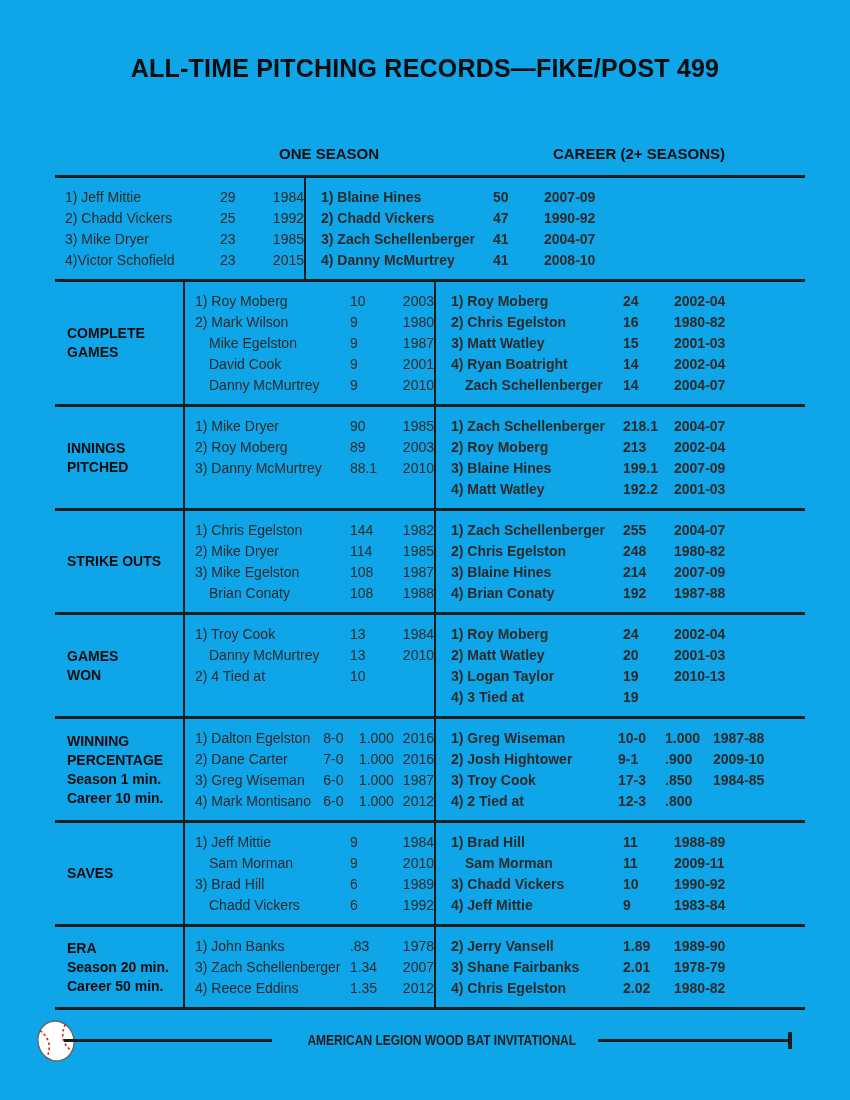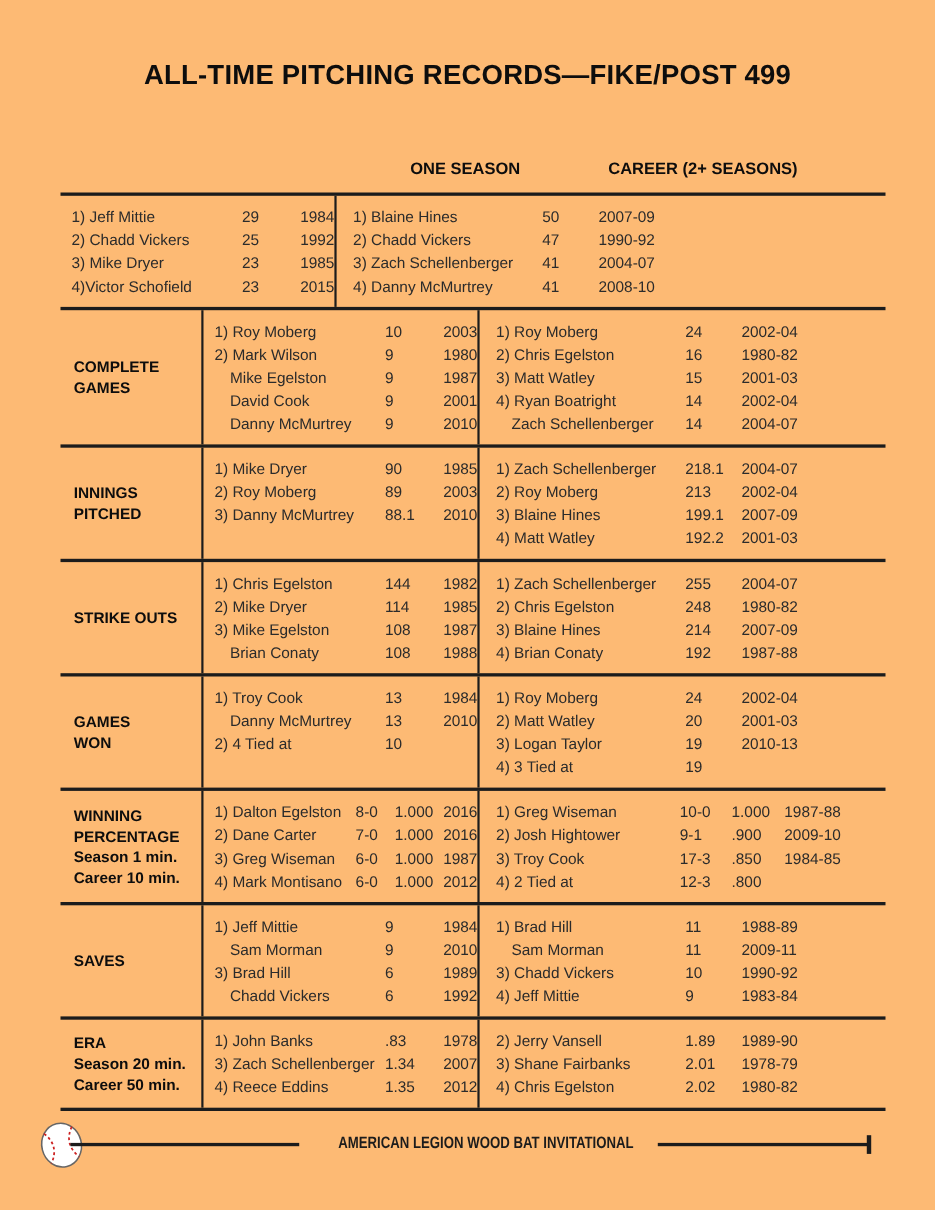--- a/index.html
+++ b/index.html
@@ -1,40 +1,40 @@
 <!DOCTYPE html>
 <html><head>
 <meta charset="utf-8">
 <style>
   * { box-sizing: border-box; }
   html,body { margin:0; padding:0; background:#ffffff; }
   .page {
-    width:850px; height:1100px; position:relative; background:#fdba74;
+    width:850px; height:1100px; position:relative; background:#0ea5e9;
     font-family:"Liberation Sans", sans-serif; color:#222; overflow:hidden;
   }
   .title {
     margin:0; padding-top:54px; text-align:center;
     font-size:25px; font-weight:700; letter-spacing:.2px; color:#0d0d0d;
   }
   .col-headers { display:flex; margin:62px 0 0 55px; width:750px; }
   .col-headers .spacer { width:130px; }
   .ch { font-weight:700; font-size:15px; text-align:center; color:#0d0d0d; }
-  .ch.one { width:288px;text-align:right; }
+  .ch.one { width:288px; }
   .ch.two { width:332px; }
 
   .records-table { margin:13px 0 0 55px; width:750px; border-bottom:3px solid #1c1c1c; }
   .cat-row { display:flex; border-top:3px solid #1c1c1c; }
   .cat-label {
     width:130px; border-right:2px solid #1c1c1c;
     display:flex; align-items:center; padding:6px 4px 6px 12px;
   }
   .lab-line { font-weight:700; font-size:14px; line-height:19px; color:#0d0d0d; white-space:nowrap; }
   .cat-cell { padding:9px 0 8px 10px; }
   .cat-cell.season { width:251px; border-right:2px solid #1c1c1c; }
-  .cat-cell.career { width:332px; padding-left:15px; }
+  .cat-cell.career { width:332px; padding-left:15px;font-weight:bold; }
 
   .entry { display:flex; font-size:14px; line-height:21px; color:#2b2b2b; }
   .elabel, .ecol { white-space:nowrap; }
   .season .elabel { width:155px; }
   .season .wp .elabel { width:137px; }
   .season .c0 { width:53px; }
   .season .wp .c0 { width:38px; }
   .season .wp .c1 { width:47px; }
   .career .elabel { width:172px; }
   .career .wp .elabel { width:167px; }

